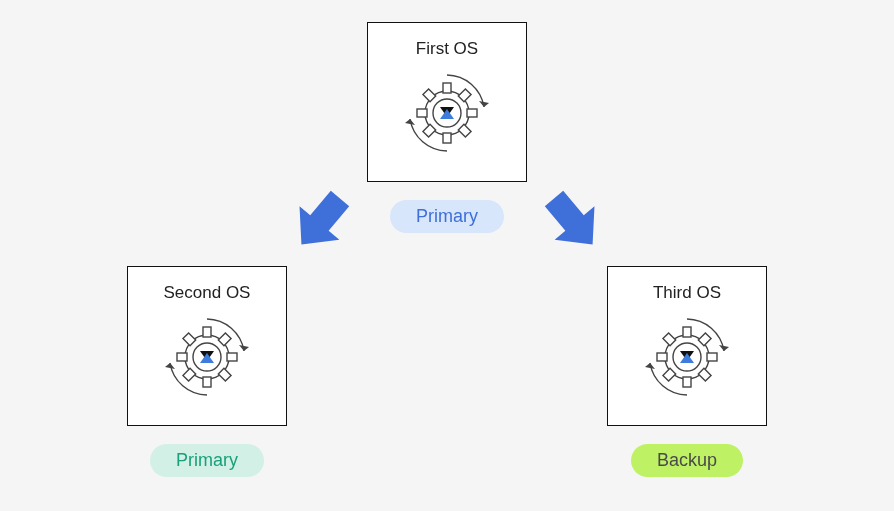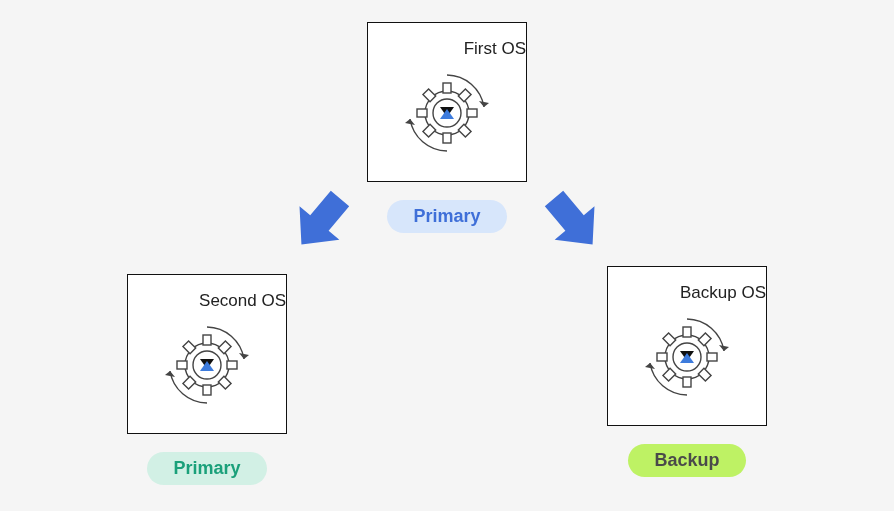--- a/index.html
+++ b/index.html
@@ -14,40 +14,39 @@
     position:absolute;
     width:160px;
     text-align:center;
   }
   .card{
     width:160px;height:160px;
     background:#ffffff;
     border:1px solid #111;
     box-sizing:border-box;
     position:relative;
-    text-align:right;
   }
   .card-title{
     position:absolute;
     top:16px;left:0;right:0;
     font-size:17px;
     color:#222;
   }
   .gear-wrap{
     position:absolute;
     left:50%;top:58%;
     transform:translate(-50%,-50%);
   }
   .badge{
     display:inline-block;
     margin-top:18px;
     padding:6px 26px;
     border-radius:18px;
     font-size:18px;
-    font-weight:700;
+    font-weight:400;
   }
   .badge-primary{background:#d7e6fb;color:#3f6fd8;}
   .badge-recovery{background:#d2f0e5;color:#1aa07a;}
   .badge-backup{background:#bef264;color:#4a4a4a;}
 
   .arrow{position:absolute;}
   .arrow svg{display:block;}
 </style>
 </head>
 <body>
@@ -82,21 +81,21 @@
           <circle r="14" fill="#fff" stroke="#444" stroke-width="1.4"></circle>
           <polygon points="-7,-6 7,-6 0,4" fill="#111"></polygon>
           <polygon points="-7,6 7,6 0,-4" fill="#3d7bdc"></polygon>
         </g>
       </svg>
     </div>
   </div>
   <div class="badge badge-primary">Primary</div>
 </div>
 
-<div class="node" style="left:127px;top:266px;margin-top:8px;">
+<div class="node" style="left:127px;top:266px;">
   <div class="card">
     <div class="card-title">Second OS</div>
     <div class="gear-wrap">
       <svg width="96" height="96" viewBox="0 0 96 96">
         <path d="M48 10 A38 38 0 0 1 85 42" fill="none" stroke="#444" stroke-width="1.4"></path>
         <polygon points="85,42 80,36 90,38" fill="#444"></polygon>
         <path d="M48 86 A38 38 0 0 1 11 54" fill="none" stroke="#444" stroke-width="1.4"></path>
         <polygon points="11,54 16,60 6,58" fill="#444"></polygon>
         <g transform="translate(48,48)">
           <circle r="22" fill="none" stroke="#444" stroke-width="1.4"></circle>
@@ -119,21 +118,21 @@
           <polygon points="-7,6 7,6 0,-4" fill="#3d7bdc"></polygon>
         </g>
       </svg>
     </div>
   </div>
   <div class="badge badge-recovery">Primary</div>
 </div>
 
 <div class="node" style="left:607px;top:266px;">
   <div class="card">
-    <div class="card-title">Backup OS</div>
+    <div class="card-title">Third OS</div>
     <div class="gear-wrap">
       <svg width="96" height="96" viewBox="0 0 96 96">
         <path d="M48 10 A38 38 0 0 1 85 42" fill="none" stroke="#444" stroke-width="1.4"></path>
         <polygon points="85,42 80,36 90,38" fill="#444"></polygon>
         <path d="M48 86 A38 38 0 0 1 11 54" fill="none" stroke="#444" stroke-width="1.4"></path>
         <polygon points="11,54 16,60 6,58" fill="#444"></polygon>
         <g transform="translate(48,48)">
           <circle r="22" fill="none" stroke="#444" stroke-width="1.4"></circle>
           <g stroke="#444" stroke-width="1.4" fill="#fff">
             <rect x="-4" y="-30" width="8" height="10"></rect>

